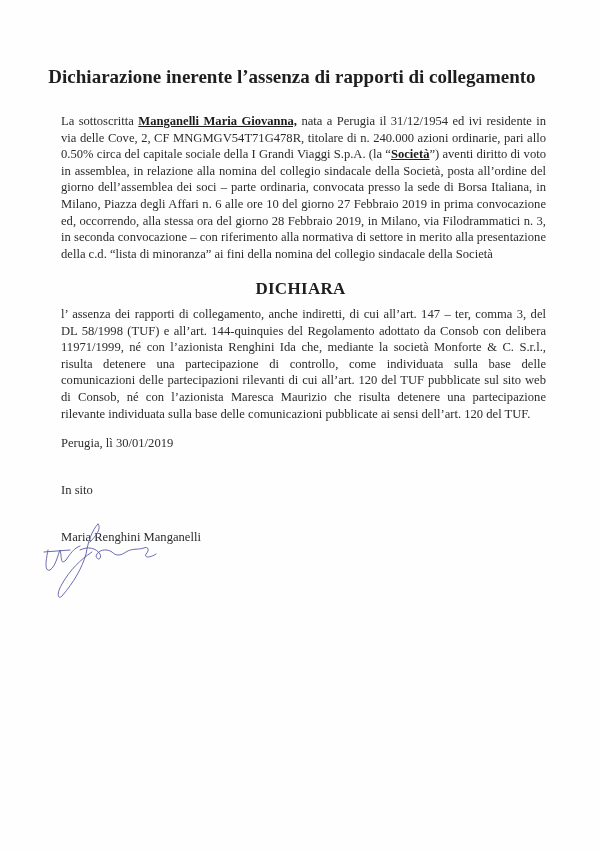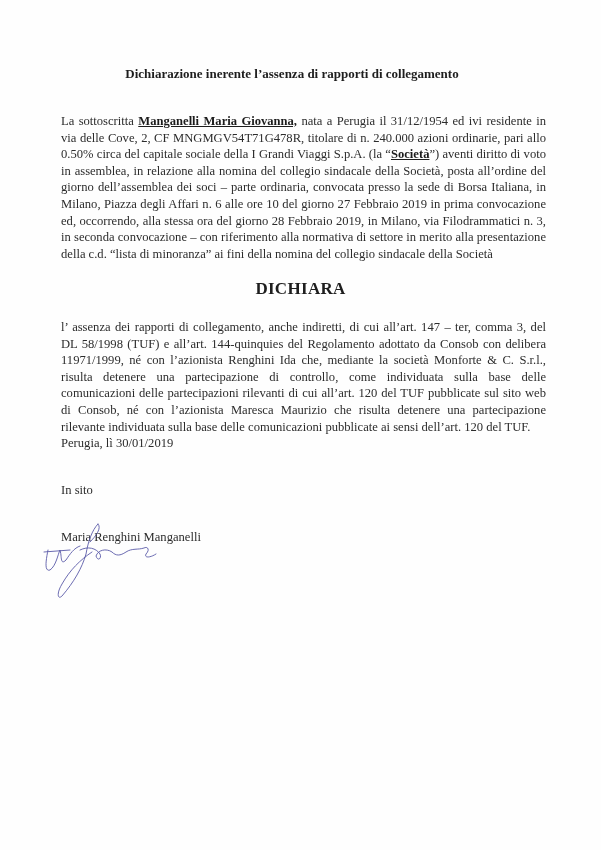--- a/index.html
+++ b/index.html
@@ -20,21 +20,21 @@
       left: 0; top: 0;
       width: 601px; height: 850px;
       background: #fefefe;
     }
     .title {
       position: absolute;
       left: 0; width: 584px;
       top: 66px;
       text-align: center;
       font-weight: bold;
-      font-size: 13px;
+      font-size: 19px;
       color: #1e1e1e;
     }
     .para {
       position: absolute;
       left: 61px;
       width: 485px;
       font-size: 12.6px;
       line-height: 16.6px;
       text-align: justify;
       color: #2c2c2c;
@@ -44,21 +44,21 @@
     .heading {
       position: absolute;
       left: 0; width: 601px;
       top: 279px;
       text-align: center;
       font-weight: bold;
       font-size: 17px;
       letter-spacing: 0.3px;
       color: #1e1e1e;
     }
-    .p2 { top: 319px; }
+    .p2 { top: 306px; }
     .line {
       position: absolute;
       left: 61px;
       font-size: 12.6px;
       color: #2c2c2c;
       white-space: nowrap;
     }
     .date { top: 436px; }
     .fede { top: 483px; }
     .signer { top: 530px; }

